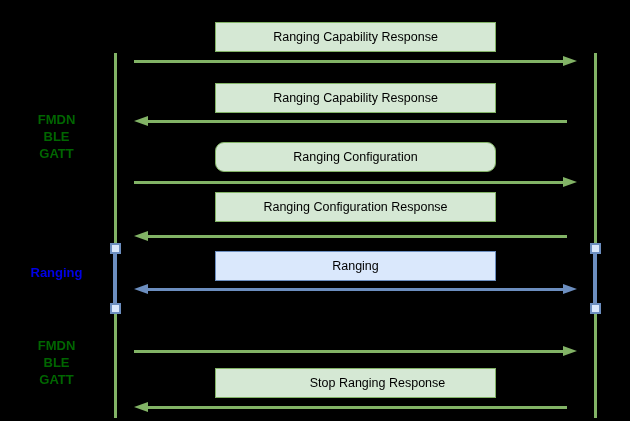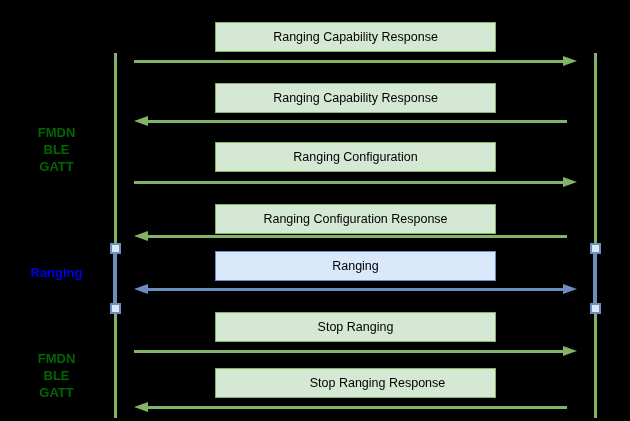--- a/index.html
+++ b/index.html
@@ -16,21 +16,21 @@
   body{font-family:"Liberation Sans", sans-serif;}
   .stage{
     position:relative;width:630px;height:421px;background:var(--background);
     overflow:hidden;
   }
   
   .side-label{
     position:absolute;left:0;width:113px;text-align:center;
     font-size:13px;font-weight:bold;line-height:17px;white-space:pre-line;
   }
-  .side-label.green{color:var(--green-text);margin-top:13px;}
+  .side-label.green{color:var(--green-text);}
   .side-label.blue{color:var(--blue-text);}
   .lbl-top{top:111px;}
   .lbl-mid{top:264px;}
   .lbl-bot{top:337px;}
   
   .lifeline-seg{position:absolute;width:3px;}
   .lifeline-seg.green{background:var(--green-stroke);}
   .lifeline-seg.blue{background:var(--blue-stroke);width:4px;}
   .ll-left{left:114px;}
   .ll-right{left:594px;}
@@ -48,21 +48,21 @@
   .sq-row1{top:243px;}
   .sq-row2{top:303px;}
   
   .msg-box{
     position:absolute;left:215px;width:281px;height:30px;box-sizing:border-box;
     display:flex;align-items:center;justify-content:center;
     font-size:12.5px;color:var(--box-text);
   }
   .msg-box.green{background:var(--green-fill);border:1.5px solid var(--green-stroke);}
   .msg-box.blue{background:var(--blue-fill);border:1.5px solid var(--blue-stroke);}
-  .bx1{top:22px;} .bx2{top:83px;} .bx3{top:142px;} .bx4{top:204px;text-align:right;}
+  .bx1{top:22px;} .bx2{top:83px;} .bx3{top:142px;border-radius:9px;} .bx4{top:192px;text-align:right;}
   .bx5{top:251px;} .bx6{top:312px;} .bx7{top:368px;padding-left:44px;}
   
   .arrow{position:absolute;left:134px;width:443px;height:12px;}
   .ar1{top:56px;} .ar2{top:116px;} .ar3{top:177px;} .ar4{top:231px;}
   .ar5{top:284px;} .ar6{top:346px;} .ar7{top:402px;}
   .arrow .shaft{position:absolute;top:4px;height:3px;}
   .arrow.green .shaft{background:var(--green-stroke);}
   .arrow.blue .shaft{background:var(--blue-stroke);}
   .arrow.dir-right .shaft{left:0;right:11px;}
   .arrow.dir-left .shaft{left:11px;right:10px;}
@@ -103,23 +103,20 @@
     </div>
   <div class="msg-box green bx3">
       <span>Ranging Configuration</span>
     </div>
   <div class="msg-box green bx4">
       <span>Ranging Configuration Response</span>
     </div>
   <div class="msg-box blue bx5">
       <span>Ranging</span>
     </div>
-  <div class="msg-box green bx6">
-      <span>Stop Ranging</span>
-    </div>
   <div class="msg-box green bx7">
       <span>Stop Ranging Response</span>
     </div>
 
   <div class="arrow green dir-right ar1">
     <div class="shaft"></div>
     <div class="arrowhead pt-right"></div>
   </div>
   <div class="arrow green dir-left ar2">
     <div class="shaft"></div>

